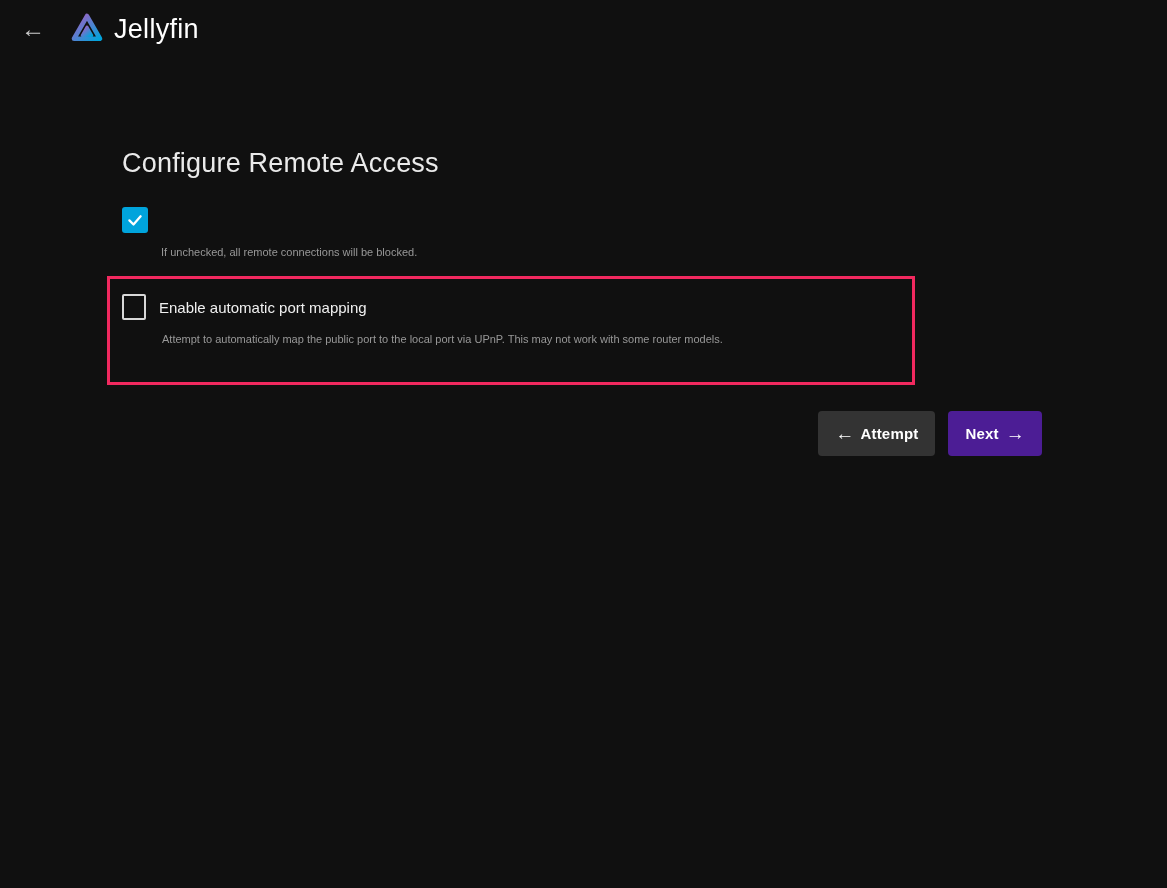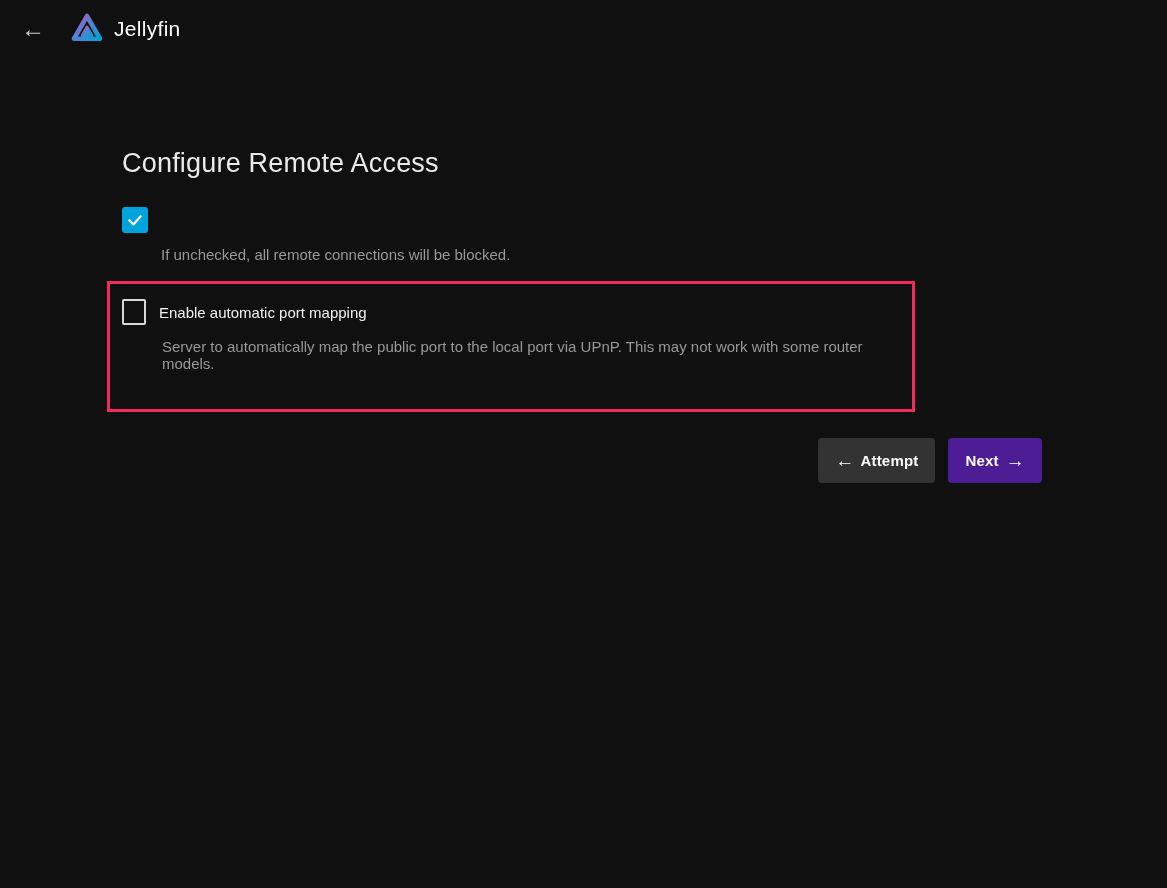--- a/index.html
+++ b/index.html
@@ -28,21 +28,21 @@
     cursor: pointer;
     display: flex; align-items: center; justify-content: center;
   }
   .logo-wrap {
     margin-left: 18px;
     display: flex; align-items: center;
   }
   .logo-svg { width: 36px; height: 36px; display: block; }
   .app-name {
     margin-left: 9px;
-    font-size: 21px;
+    font-size: 27px;
     font-weight: 400;
     color: #ffffff;
     letter-spacing: 0.3px;
   }
 
   
   .wizard {
     position: absolute;
     left: 122px;
     top: 148px;
@@ -80,21 +80,21 @@
   .check-svg { width: 18px; height: 18px; display: block; }
   .checkbox-label {
     margin-left: 13px;
     font-size: 15px;
     color: #f0f0f0;
     cursor: pointer;
   }
   .field-help {
     margin-top: 13px;
     margin-left: 39px;
-    font-size: 15px;
+    font-size: 11px;
     color: #989898;
   }
 
   
   .annotated-section {
     margin-top: 18px;
     margin-left: -15px;
     width: 808px;
     border: 3px solid #f2295f;
     padding: 15px 14px 37px 12px;
@@ -167,21 +167,21 @@
     </div>
     <div class="field-help">If unchecked, all remote connections will be blocked.</div>
   </div>
 
   <div class="annotated-section">
     <div class="field-block">
       <div class="checkbox-row">
         <span class="checkbox-box unchecked"></span>
         <label class="checkbox-label">Enable automatic port mapping</label>
       </div>
-      <div class="field-help">Server to automatically map the public port to the local port via UPnP. This may not work with some router models.</div>
+      <div class="field-help">Attempt to automatically map the public port to the local port via UPnP. This may not work with some router models.</div>
     </div>
   </div>
 
   <div class="wizard-buttons">
     <button class="btn btn-previous">
       <span class="btn-arrow">←</span>
       <span>Attempt</span>
     </button>
     <button class="btn btn-next">
       <span>Next</span>

